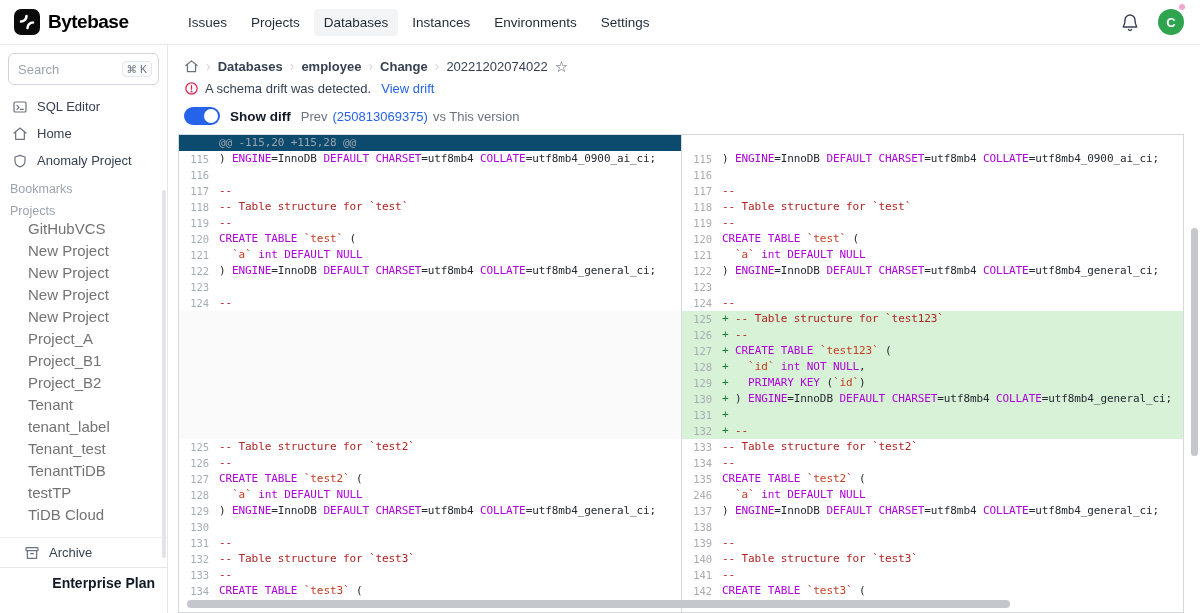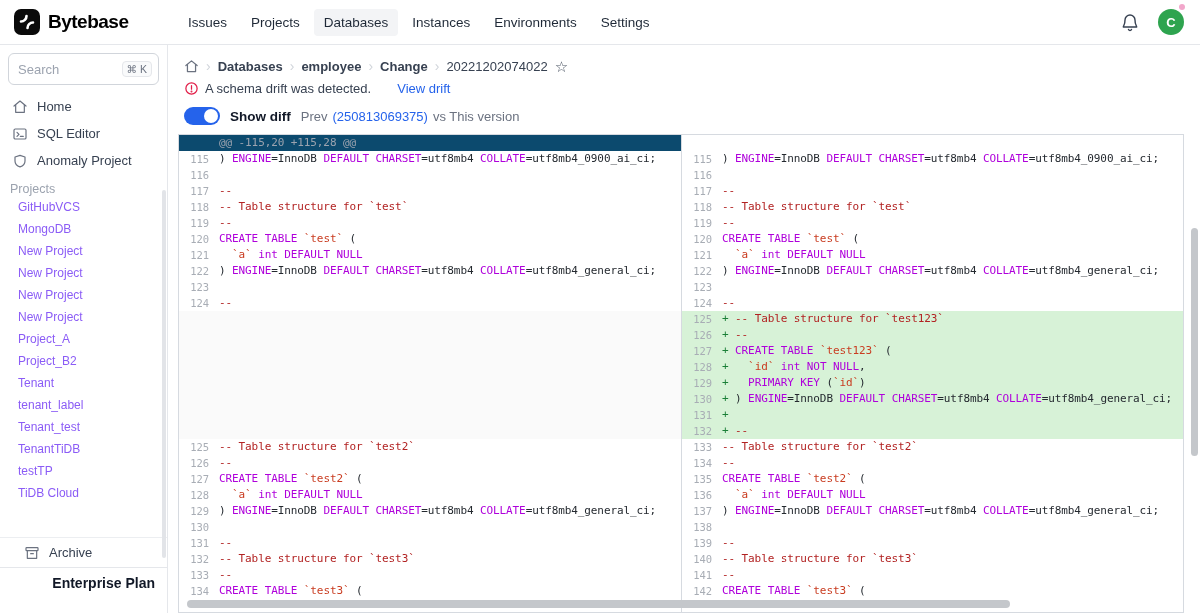--- a/index.html
+++ b/index.html
@@ -35,42 +35,42 @@
   .search-input { border:none; outline:none; flex:1; min-width:0; font-size:13px;
     color:#000000; font-family:inherit; }
   .search-input::placeholder { color:#9ca3af; }
   .kbd { font-size:10.5px; color:#6b7280; border:1px solid #e5e7eb; background:#f9fafb;
     border-radius:4px; padding:1px 4px; white-space:nowrap; }
   .side-item { display:flex; align-items:center; gap:9px; height:27px; padding:0 12px;
     font-size:13px; color:#374151; cursor:pointer; }
   .side-icon { width:16px; height:16px; color:#6b7280; flex-shrink:0; display:flex; }
   .section-label { font-size:12.5px; color:#9ca3af; padding:8px 10px 2px; height:22px; }
   .proj-list { flex:1; overflow:hidden; }
-  .proj-item { height:22px; line-height:22px; padding-left:18px; font-size:12px;
-    color:#8b5cf6; cursor:pointer; white-space:nowrap; overflow:hidden; }
+  .proj-item { height:22px; line-height:22px; padding-left:18px; font-size:15px;
+    color:#737373; cursor:pointer; white-space:nowrap; overflow:hidden;margin-left:10px; }
   .archive-row { border-top:1px solid #eceef1; height:30px;padding-left:24px; }
   .plan { border-top:1px solid #e5e7eb; padding:7px 12px 22px; font-size:14px;
     font-weight:700; color:#111827;text-align:right; }
   .side-scroll { position:absolute; right:1px; top:145px; width:4px; height:368px;
     background:#e2e4e8; border-radius:2px; }
 
   
   .main { flex:1; min-width:0; display:flex; flex-direction:column; padding-top:10px;
     position:relative; background:#fff; }
   .breadcrumb { display:flex; align-items:center; gap:7px; padding:3px 16px;
     font-size:13px; color:#374151; }
   .home-ic { width:15px; height:15px; color:#6b7280; display:flex; cursor:pointer; }
   .crumb { font-weight:600; color:#374151; cursor:pointer; }
   .crumb.last { font-weight:400; }
   .crumb-sep { color:#d1d5db; font-size:14px; }
   .star { color:#4b5563; font-size:15px; cursor:pointer; line-height:1; }
   .alert-row { display:flex; align-items:center; gap:6px; padding:4px 16px; font-size:13px;
     color:#374151; }
   .alert-ic { width:15px; height:15px; color:var(--alert_red); display:flex; }
-  .alert-link { color:var(--accent); cursor:pointer; margin-left:20px; }
+  .alert-link { color:var(--accent); cursor:pointer; margin-left:4px; }
   .toggle-row { display:flex; align-items:center; gap:5px; padding:7px 16px 0; font-size:13px; }
   .toggle { width:36px; height:18px; border-radius:9px; background:var(--accent);
     position:relative; cursor:pointer; margin-right:5px; }
   .toggle-knob { position:absolute; right:2px; top:2px; width:14px; height:14px;
     border-radius:50%; background:#fff; }
   .toggle-label { font-weight:700; font-size:13.5px; color:#111827; margin-right:5px; }
   .muted { color:#6b7280; }
   .ver-link { color:var(--accent); cursor:pointer; }
 
   
@@ -133,54 +133,55 @@
 
   <aside class="sidebar">
     <div class="search-box">
       <input class="search-input" type="text" placeholder="Search" style="">
       <span class="kbd">⌘ K</span>
     </div>
     <div>
         <div class="side-item">
           <span class="side-icon">
             <svg viewBox="0 0 24 24" width="16" height="16" fill="none" stroke="currentColor" stroke-width="1.8" stroke-linecap="round" stroke-linejoin="round">
-              <path d="M3 10.5 12 3l9 7.5"></path>
-              <path d="M5.5 9v11h13V9"></path>
-            </svg>
-          </span>
-          <span>Home</span>
-        </div>
-        <div class="side-item">
-          <span class="side-icon">
-            <svg viewBox="0 0 24 24" width="16" height="16" fill="none" stroke="currentColor" stroke-width="1.8" stroke-linecap="round" stroke-linejoin="round">
               <rect x="3" y="4.5" width="18" height="15" rx="2"></rect>
               <path d="m7.5 9.5 3 3-3 3"></path>
               <path d="M12.5 15.5h4.5"></path>
             </svg>
           </span>
           <span>SQL Editor</span>
+        </div>
+        <div class="side-item">
+          <span class="side-icon">
+            <svg viewBox="0 0 24 24" width="16" height="16" fill="none" stroke="currentColor" stroke-width="1.8" stroke-linecap="round" stroke-linejoin="round">
+              <path d="M3 10.5 12 3l9 7.5"></path>
+              <path d="M5.5 9v11h13V9"></path>
+            </svg>
+          </span>
+          <span>Home</span>
         </div>
         <div class="side-item">
           <span class="side-icon">
             <svg viewBox="0 0 24 24" width="16" height="16" fill="none" stroke="currentColor" stroke-width="1.8" stroke-linejoin="round">
               <path d="M12 3.5 19.5 6v6c0 4.6-3.2 7.6-7.5 8.9C7.7 19.6 4.5 16.6 4.5 12V6Z"></path>
             </svg>
           </span>
           <span>Anomaly Project</span>
         </div>
       </div>
+    <div class="section-label">Bookmarks</div>
     <div class="section-label">Projects</div>
     <div class="proj-list">
         <div class="proj-item">GitHubVCS</div>
-        <div class="proj-item">MongoDB</div>
         <div class="proj-item">New Project</div>
         <div class="proj-item">New Project</div>
         <div class="proj-item">New Project</div>
         <div class="proj-item">New Project</div>
         <div class="proj-item">Project_A</div>
+        <div class="proj-item">Project_B1</div>
         <div class="proj-item">Project_B2</div>
         <div class="proj-item">Tenant</div>
         <div class="proj-item">tenant_label</div>
         <div class="proj-item">Tenant_test</div>
         <div class="proj-item">TenantTiDB</div>
         <div class="proj-item">testTP</div>
         <div class="proj-item">TiDB Cloud</div>
       </div>
     <div class="side-item archive-row">
       <span class="side-icon">
@@ -278,21 +279,21 @@
           <div class="drow add"><span class="ln">126</span><span class="dcode"><span class="plus">+</span> <span class="cm">--</span></span></div>
           <div class="drow add"><span class="ln">127</span><span class="dcode"><span class="plus">+</span> <span class="kw">CREATE</span> <span class="kw">TABLE</span> <span class="bt">`test123`</span> (</span></div>
           <div class="drow add"><span class="ln">128</span><span class="dcode"><span class="plus">+</span>   <span class="bt">`id`</span> <span class="kw">int</span> <span class="kw">NOT</span> <span class="kw">NULL</span>,</span></div>
           <div class="drow add"><span class="ln">129</span><span class="dcode"><span class="plus">+</span>   <span class="kw">PRIMARY</span> <span class="kw">KEY</span> (<span class="bt">`id`</span>)</span></div>
           <div class="drow add"><span class="ln">130</span><span class="dcode"><span class="plus">+</span> ) <span class="kw">ENGINE</span>=InnoDB <span class="kw">DEFAULT</span> <span class="kw">CHARSET</span>=utf8mb4 <span class="kw">COLLATE</span>=utf8mb4_general_ci;</span></div>
           <div class="drow add"><span class="ln">131</span><span class="dcode"><span class="plus">+</span> </span></div>
           <div class="drow add"><span class="ln">132</span><span class="dcode"><span class="plus">+</span> <span class="cm">--</span></span></div>
           <div class="drow ctx"><span class="ln">133</span><span class="dcode"><span class="cm">-- Table structure for `test2`</span></span></div>
           <div class="drow ctx"><span class="ln">134</span><span class="dcode"><span class="cm">--</span></span></div>
           <div class="drow ctx"><span class="ln">135</span><span class="dcode"><span class="kw">CREATE</span> <span class="kw">TABLE</span> <span class="bt">`test2`</span> (</span></div>
-          <div class="drow ctx"><span class="ln">136</span><span class="dcode">  <span class="bt">`a`</span> <span class="kw">int</span> <span class="kw">DEFAULT</span> <span class="kw">NULL</span></span></div>
+          <div class="drow ctx"><span class="ln">246</span><span class="dcode">  <span class="bt">`a`</span> <span class="kw">int</span> <span class="kw">DEFAULT</span> <span class="kw">NULL</span></span></div>
           <div class="drow ctx"><span class="ln">137</span><span class="dcode">) <span class="kw">ENGINE</span>=InnoDB <span class="kw">DEFAULT</span> <span class="kw">CHARSET</span>=utf8mb4 <span class="kw">COLLATE</span>=utf8mb4_general_ci;</span></div>
           <div class="drow ctx"><span class="ln">138</span><span class="dcode"></span></div>
           <div class="drow ctx"><span class="ln">139</span><span class="dcode"><span class="cm">--</span></span></div>
           <div class="drow ctx"><span class="ln">140</span><span class="dcode"><span class="cm">-- Table structure for `test3`</span></span></div>
           <div class="drow ctx"><span class="ln">141</span><span class="dcode"><span class="cm">--</span></span></div>
           <div class="drow ctx"><span class="ln">142</span><span class="dcode"><span class="kw">CREATE</span> <span class="kw">TABLE</span> <span class="bt">`test3`</span> (</span></div>
         </div>
       <div class="hscroll"></div>
     </div>
   </main>

